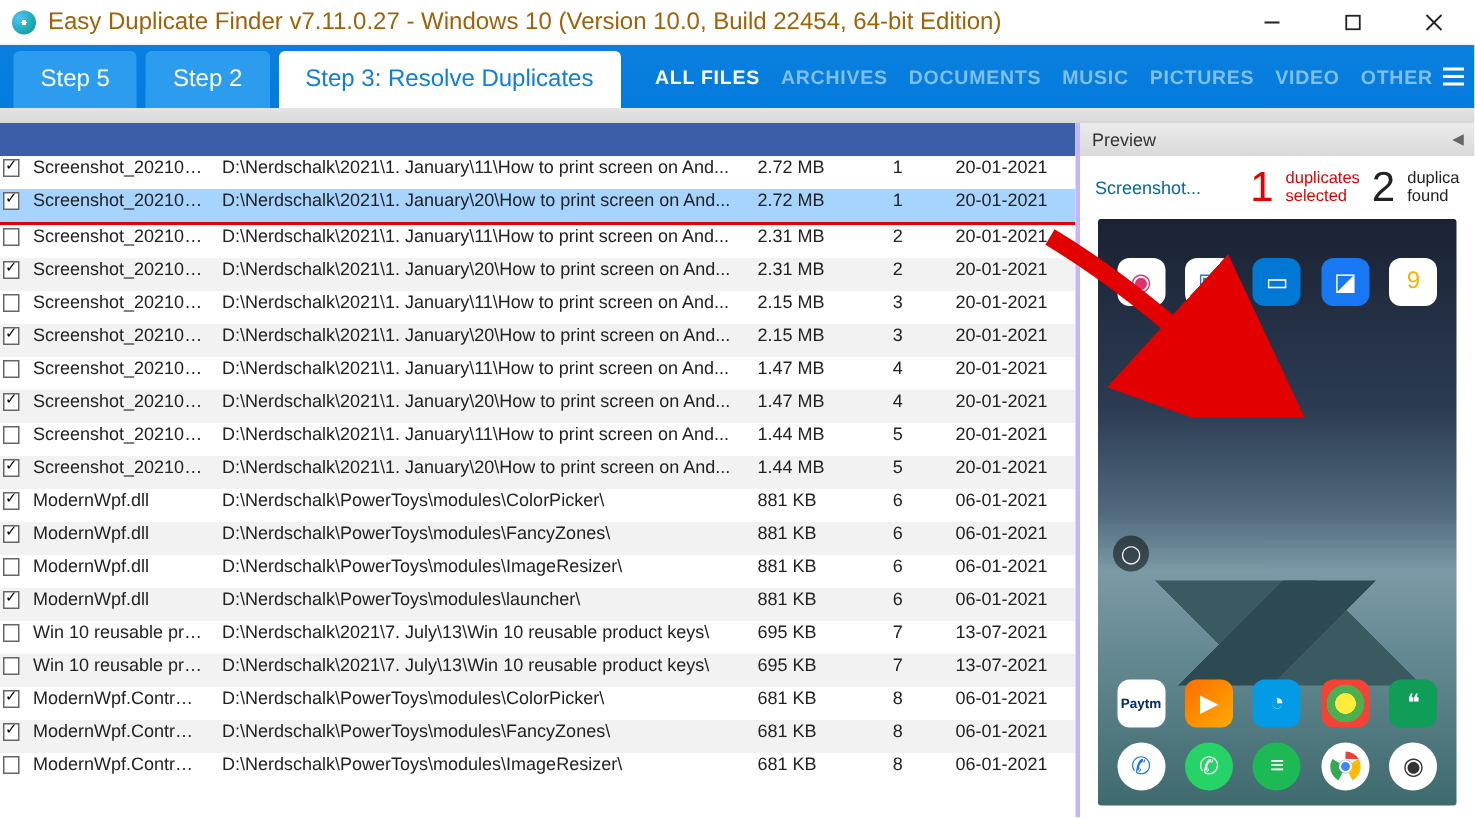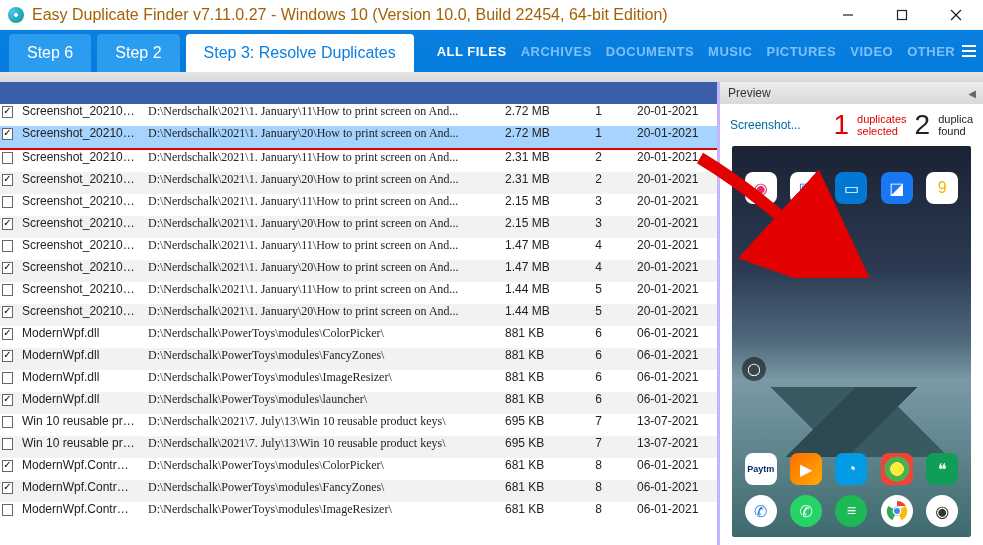--- a/index.html
+++ b/index.html
@@ -82,21 +82,21 @@
 .col-mod { width:86px; }
 .sort-tri { width:0;height:0;border-left:4px solid transparent;border-right:4px solid transparent;border-bottom:5px solid #fff;margin-right:4px;}
 
 .rows { flex:1; overflow:hidden; }
 .row { display:flex; height:22px; align-items:flex-start; font-size:12px; color:#222; }
 .row.alt { background:#f2f2f2; }
 .row.sel { background:#a6d4ff; }
 .row > div { padding:0 6px; overflow:hidden; white-space:nowrap; text-overflow:ellipsis; border-right:1px solid transparent; }
 .row .chkcol { width:16px; padding:2px; display:flex;align-items:center;justify-content:center; }
 .row .col-name { width:126px; }
-.row .col-path { flex:1;font-family:Liberation Serif, serif; }
+.row .col-path { flex:1; }
 .row .col-size { width:68px; }
 .row .col-group { width:64px; text-align:center; }
 .row .col-mod { width:86px; }
 .chk { width:12px; height:12px; border:1px solid #666; background:#fff; display:flex; align-items:center; justify-content:center; }
 .chk.checked::after { content:"✓"; font-size:10px; line-height:1; color:#000; transform:translateY(-1px); }
 
 .redline { height:2px; background:#e30000; }
 
 .preview { width:266px; display:flex; flex-direction:column; border-left:3px solid #c4b5fd; }
 .ph { height:22px; background:linear-gradient(#ececec,#d9d9d9); display:flex; align-items:center; padding:0 8px; font-size:12px; color:#333; position:relative; }
@@ -153,21 +153,21 @@
     <div class="winbtn">
         <svg width="12" height="12">
           <line x1="1" y1="1" x2="11" y2="11"></line>
           <line x1="11" y1="1" x2="1" y2="11"></line>
         </svg>
       </div>
   </div>
 </div>
 
 <div class="topbar">
-  <div class="step inactive">Step 6</div>
+  <div class="step inactive">Step 5</div>
   <div class="step inactive">Step 2</div>
   <div class="step active">Step 3: Resolve Duplicates</div>
   <div class="filters">
     <span class="filter sel">All Files</span>
     <span class="filter">Archives</span>
     <span class="filter">Documents</span>
     <span class="filter">Music</span>
     <span class="filter">Pictures</span>
     <span class="filter">Video</span>
     <span class="filter">Other</span>

